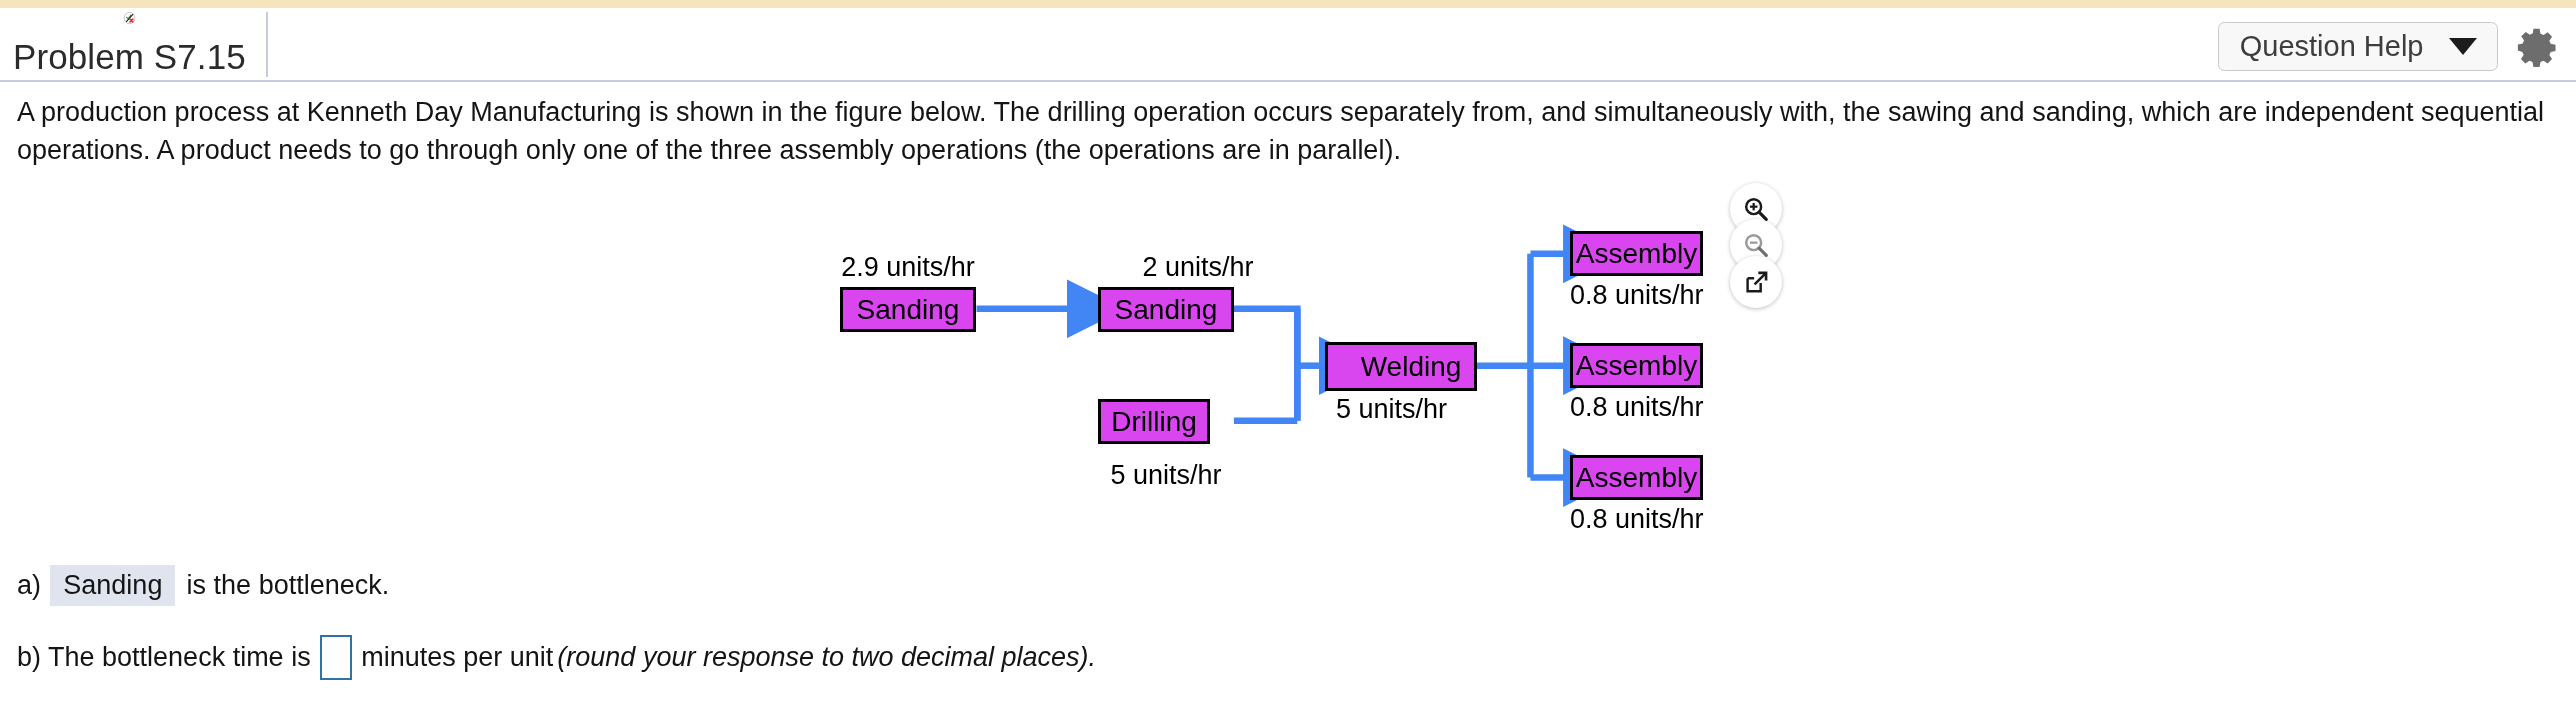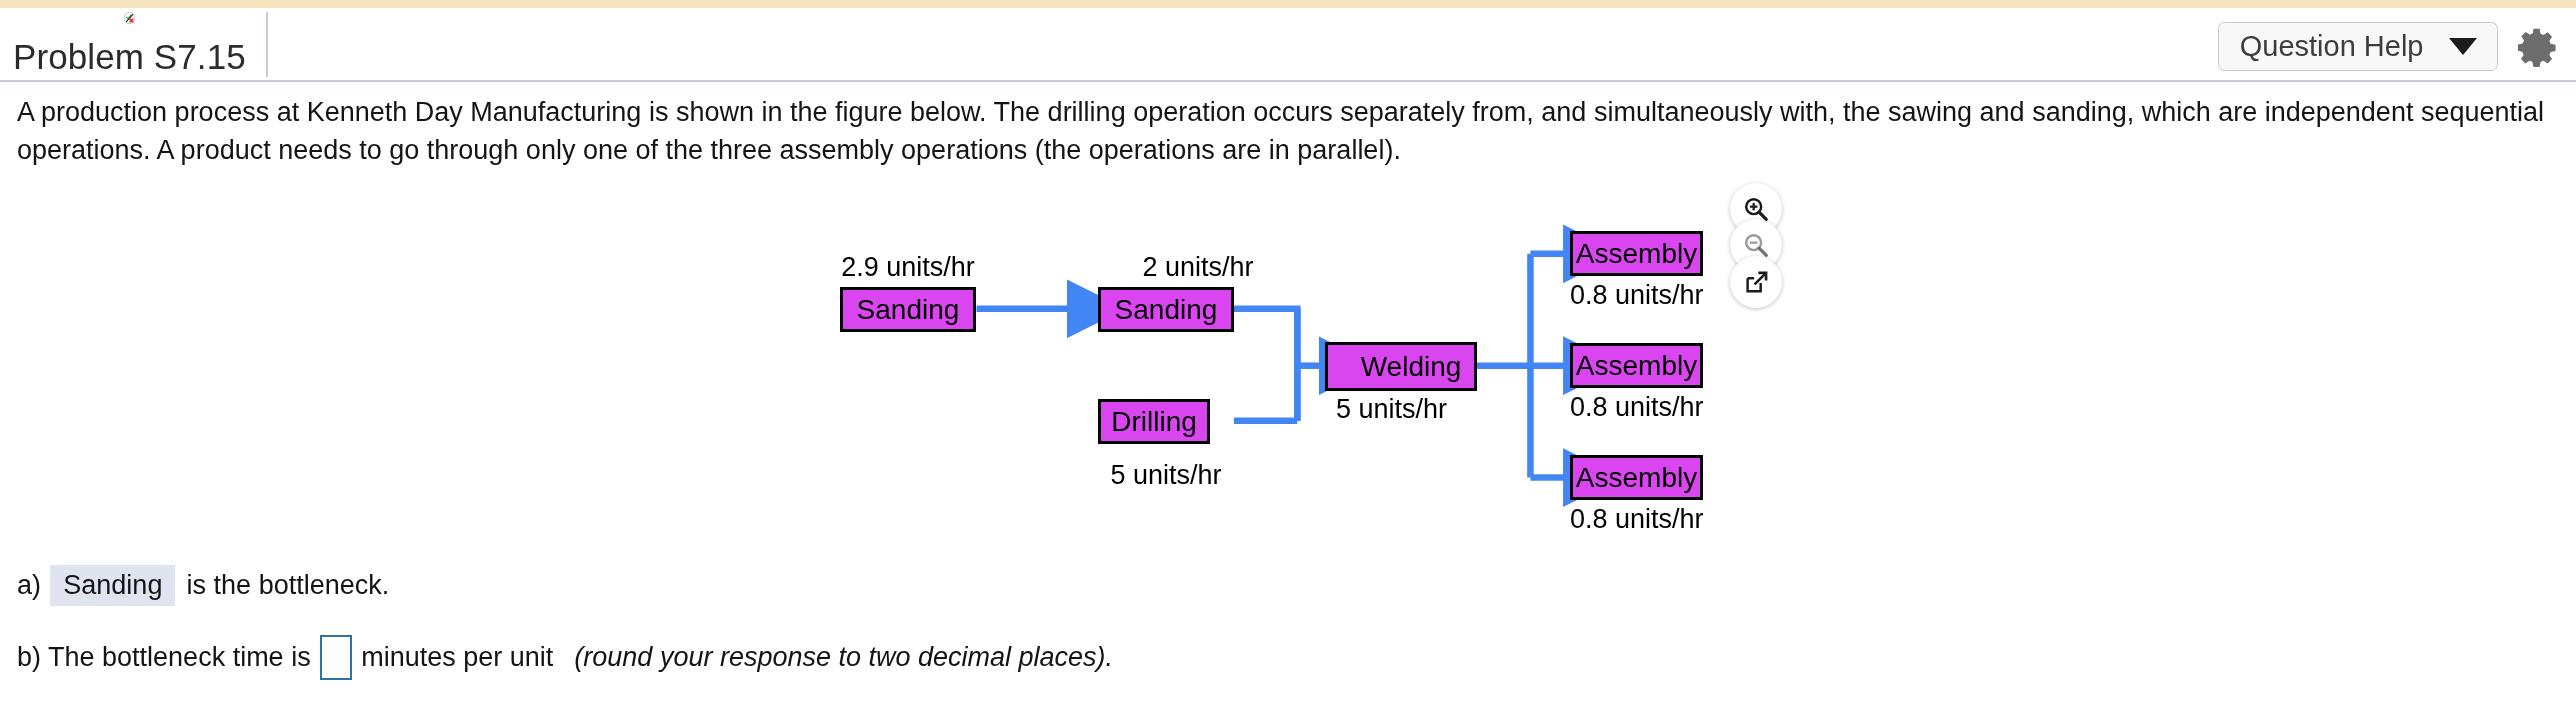--- a/index.html
+++ b/index.html
@@ -237,15 +237,15 @@
 <div class="ans ans-a">
   <span>a)</span>
   <span class="dropbox">Sanding</span>
   <span>is the bottleneck.</span>
 </div>
 
 <div class="ans ans-b">
   <span>b) The bottleneck time is</span>
   <span class="numbox"></span>
   <span>minutes per unit</span>
-  <span class="ital" style="margin-left:21px;">(round your response to two decimal places).</span>
+  <span class="ital" style="margin-left:4px;">(round your response to two decimal places).</span>
 </div>
 
 
 </body></html>

